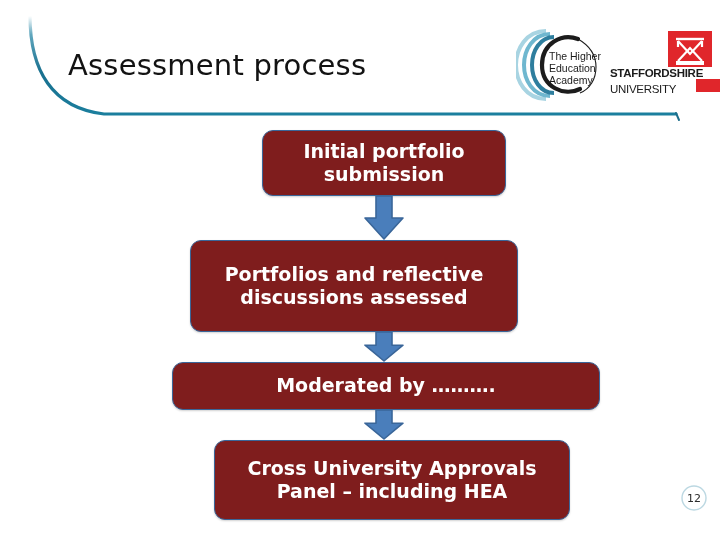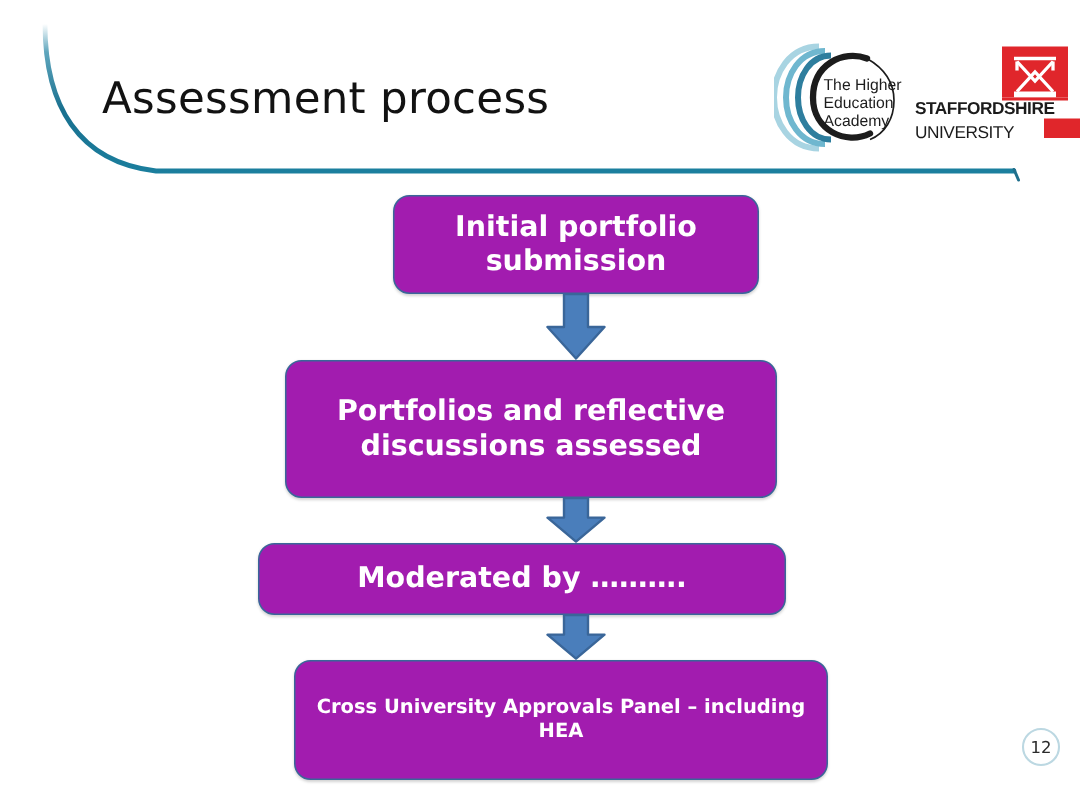--- a/index.html
+++ b/index.html
@@ -88,42 +88,42 @@
   
   #flow {
     position: absolute;
     left: 0;
     top: 120px;
     width: 720px;
     height: 410px;
   }
   .flow-box {
     position: absolute;
-    background: #a21caf;
+    background: #7f1d1d;
     border: 1.5px solid #3a6699;
     border-radius: 11px;
     box-sizing: border-box;
     display: flex;
     align-items: center;
     justify-content: center;
     text-align: center;
     color: #ffffff;
     font-weight: 700;
     line-height: 1.22;
     box-shadow: 0 1px 2px rgba(0,0,0,0.18);
     font-family: "DejaVu Sans", "Liberation Sans", sans-serif;
   }
   .flow-box .box-text {
     padding: 0 10px;
     display: block;
   }
   #box-1 { left: 262px; top: 10px;  width: 244px; height: 66px; font-size: 19px; }
   #box-2 { left: 190px; top: 120px; width: 328px; height: 92px; font-size: 19px; }
-  #box-3 { left: 172px; top: 242px; width: 352px; height: 48px; font-size: 19px; }
-  #box-4 { left: 196px; top: 320px; width: 356px; height: 80px; font-size: 13px; }
+  #box-3 { left: 172px; top: 242px; width: 428px; height: 48px; font-size: 19px; }
+  #box-4 { left: 214px; top: 320px; width: 356px; height: 80px; font-size: 19px; }
 
   .flow-arrow {
     position: absolute;
     width: 44px;
     height: 44px;
     left: 362px;
   }
   #arrow-1 { top: 76px;  height: 44px; }
   #arrow-2 { top: 212px; height: 30px; }
   #arrow-3 { top: 290px; height: 30px; }

